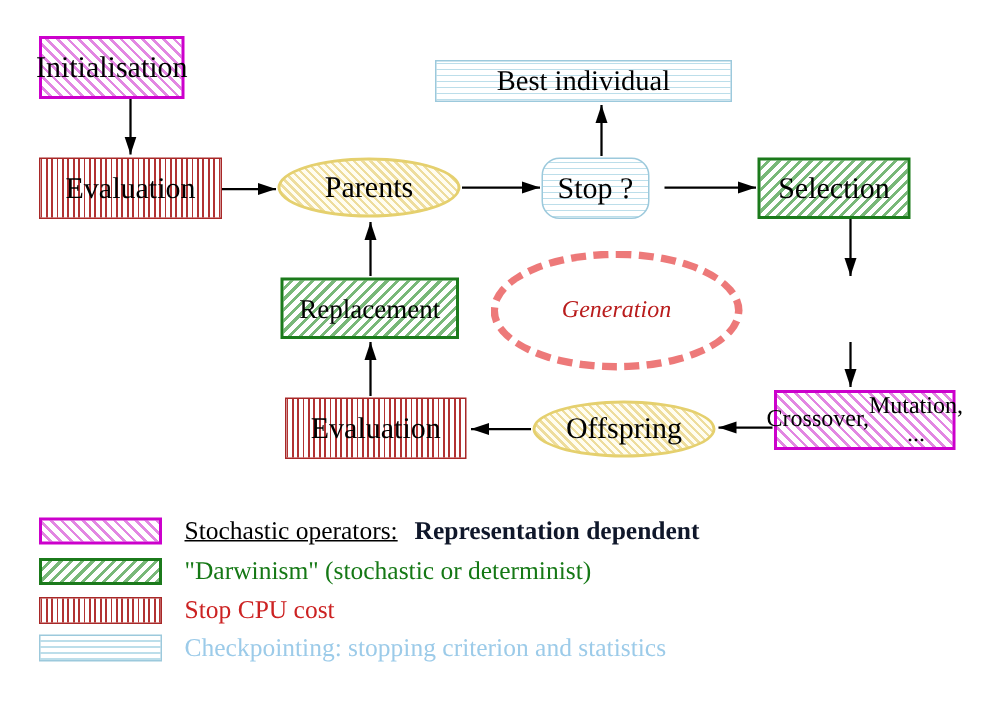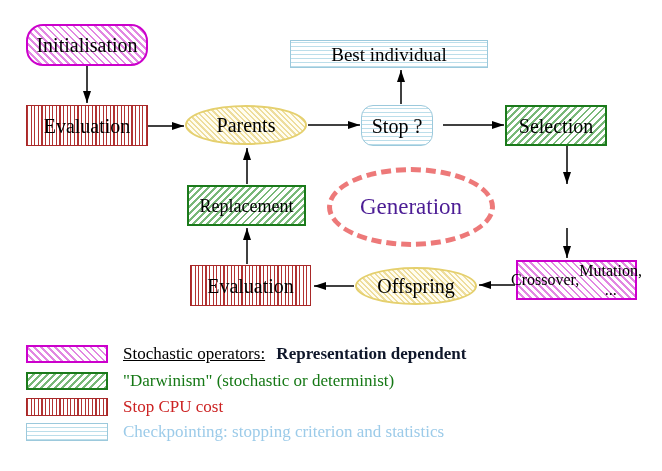--- a/index.html
+++ b/index.html
@@ -35,21 +35,21 @@
     background:repeating-linear-gradient(45deg,#fffdf0 0 2.2px,#eedd9d 2.2px 3.8px);
   }
   .node-label{font-size:20px;line-height:1;}
   .small-label{font-size:16px;line-height:1.2;}
   
   #generation{
     position:absolute;left:327px;top:167px;width:168px;height:80px;
     border:5px dashed #ed7979;border-radius:50%;box-sizing:border-box;
     display:flex;align-items:center;justify-content:center;
   }
-  #generation .gen-label{font-size:23px;color:#4c1d95;}
+  #generation .gen-label{font-size:16px;color:#b91c1c;font-style:italic;}
   
   #arrows{position:absolute;left:0;top:0;width:662px;height:471px;pointer-events:none;}
   
   .legend-swatch{position:absolute;left:26px;width:82px;height:18px;box-sizing:border-box;}
   .legend-text{position:absolute;left:123px;font-size:17px;white-space:nowrap;line-height:18px;}
 </style>
 </head>
 <body>
 
 <div id="canvas">
@@ -68,21 +68,21 @@
       <line x1="443" y1="125" x2="504" y2="125" marker-end="url(#ah)"></line>
       <line x1="567" y1="146" x2="567" y2="184" marker-end="url(#ah)"></line>
       <line x1="567" y1="228" x2="567" y2="258" marker-end="url(#ah)"></line>
       <line x1="515" y1="285" x2="479" y2="285" marker-end="url(#ah)"></line>
       <line x1="354" y1="286" x2="314" y2="286" marker-end="url(#ah)"></line>
       <line x1="247" y1="264" x2="247" y2="228" marker-end="url(#ah)"></line>
       <line x1="247" y1="184" x2="247" y2="148" marker-end="url(#ah)"></line>
     </g>
   </svg>
 
-  <div class="node rect hatch-magenta" style="left:26px;top:24px;width:122px;height:42px;border-radius:17px;">
+  <div class="node rect hatch-magenta" style="left:26px;top:24px;width:97px;height:42px;">
     <span class="node-label">Initialisation</span>
   </div>
 
   <div class="node rect stripe-red" style="left:26px;top:105px;width:122px;height:41px;">
     <span class="node-label">Evaluation</span>
   </div>
 
   <div class="node ellipse hatch-yellow" style="left:185px;top:105px;width:122px;height:40px;">
     <span class="node-label">Parents</span>
   </div>

